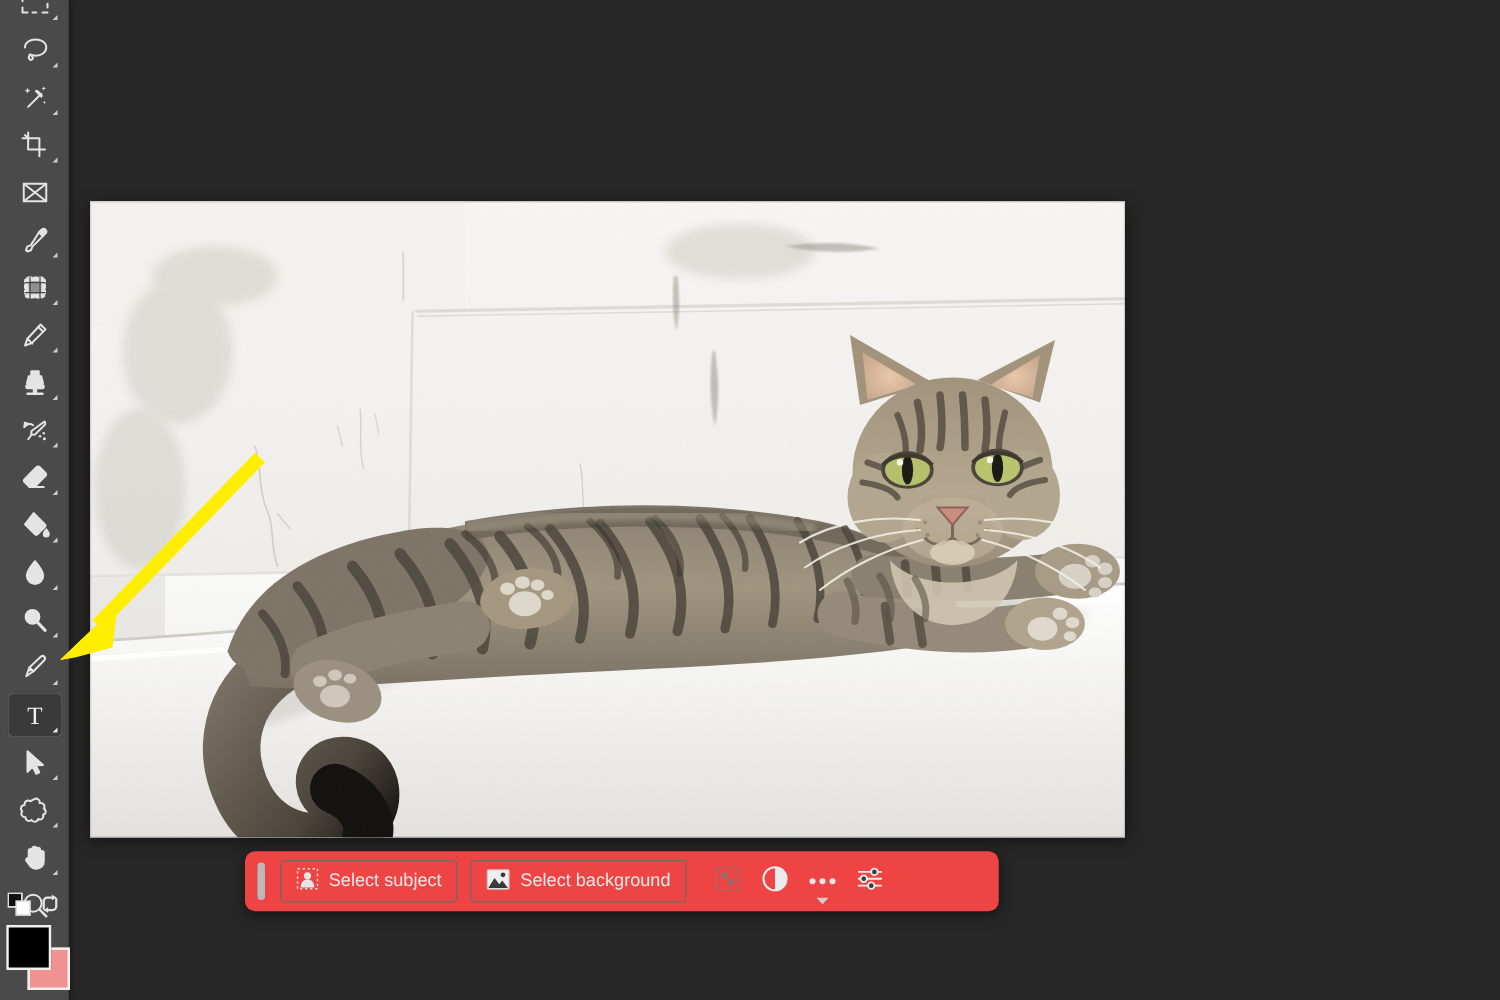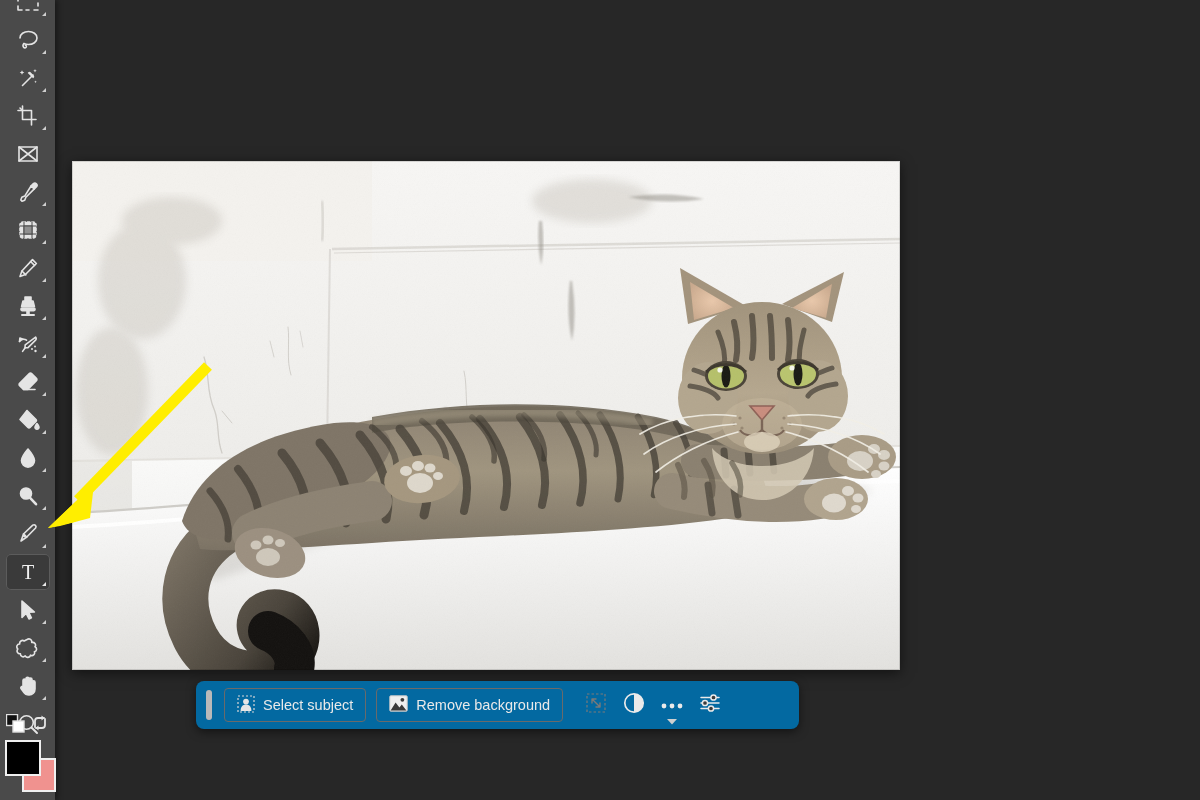--- a/index.html
+++ b/index.html
@@ -38,21 +38,21 @@
     box-shadow:0 3px 12px rgba(0,0,0,.55);
     overflow:hidden;background:#f2f1ef;
   }
   #photo{position:absolute;inset:0;}
   
   #arrow{position:absolute;left:0;top:330;width:260px;height:230px;
     left:30px;top:340px;pointer-events:none;z-index:30;}
   
   #taskbar{
     position:absolute;left:196px;top:681px;width:583px;height:48px;
-    background:#0369a1;border-radius:8px;
+    background:#ef4444;border-radius:8px;
     box-shadow:0 3px 10px rgba(0,0,0,.5);
     display:flex;align-items:center;padding:0 10px;gap:0;
     z-index:25;
   }
   #grabber{width:6px;height:30px;border-radius:3px;background:#b9b9b9;
     margin-right:12px;flex:0 0 auto;}
   .tbtn{
     height:32px;display:flex;align-items:center;gap:8px;
     border:1px solid #6a6a6a;border-radius:4px;
     padding:0 12px;color:#e9e9e9;font-size:14.5px;white-space:nowrap;
@@ -585,21 +585,21 @@
   </div>
 
   <div class="tbtn">
     <span>
       <svg width="19" height="17" viewBox="0 0 19 17">
         <rect x="0.8" y="0.8" width="17.4" height="15.4" rx="1" fill="#efefef" stroke="#c9c9c9" stroke-width="1"></rect>
         <circle cx="13.4" cy="4.8" r="1.9" fill="#3a3a3a"></circle>
         <path d="M1.6 15.4 L6.6 7.4 L10.4 12.4 L12.8 9.4 L17.4 15.4 Z" fill="#3a3a3a"></path>
       </svg>
     </span>
-    <span>Remove background</span>
+    <span>Select background</span>
   </div>
 
   <div class="sep"></div>
 
   <div class="ibtn" title="Transform">
     <span>
       <svg width="20" height="20" viewBox="0 0 20 20">
         <rect x="1" y="1" width="18" height="18" fill="none" stroke="#7a7a7a" stroke-width="1.2" stroke-dasharray="2.5 2"></rect>
         <path d="M6 6 L14 14 M6 6 L6 10 M6 6 L10 6 M14 14 L10 14 M14 14 L14 10" stroke="#7a7a7a" stroke-width="1.4" fill="none" stroke-linecap="round"></path>
       </svg>

